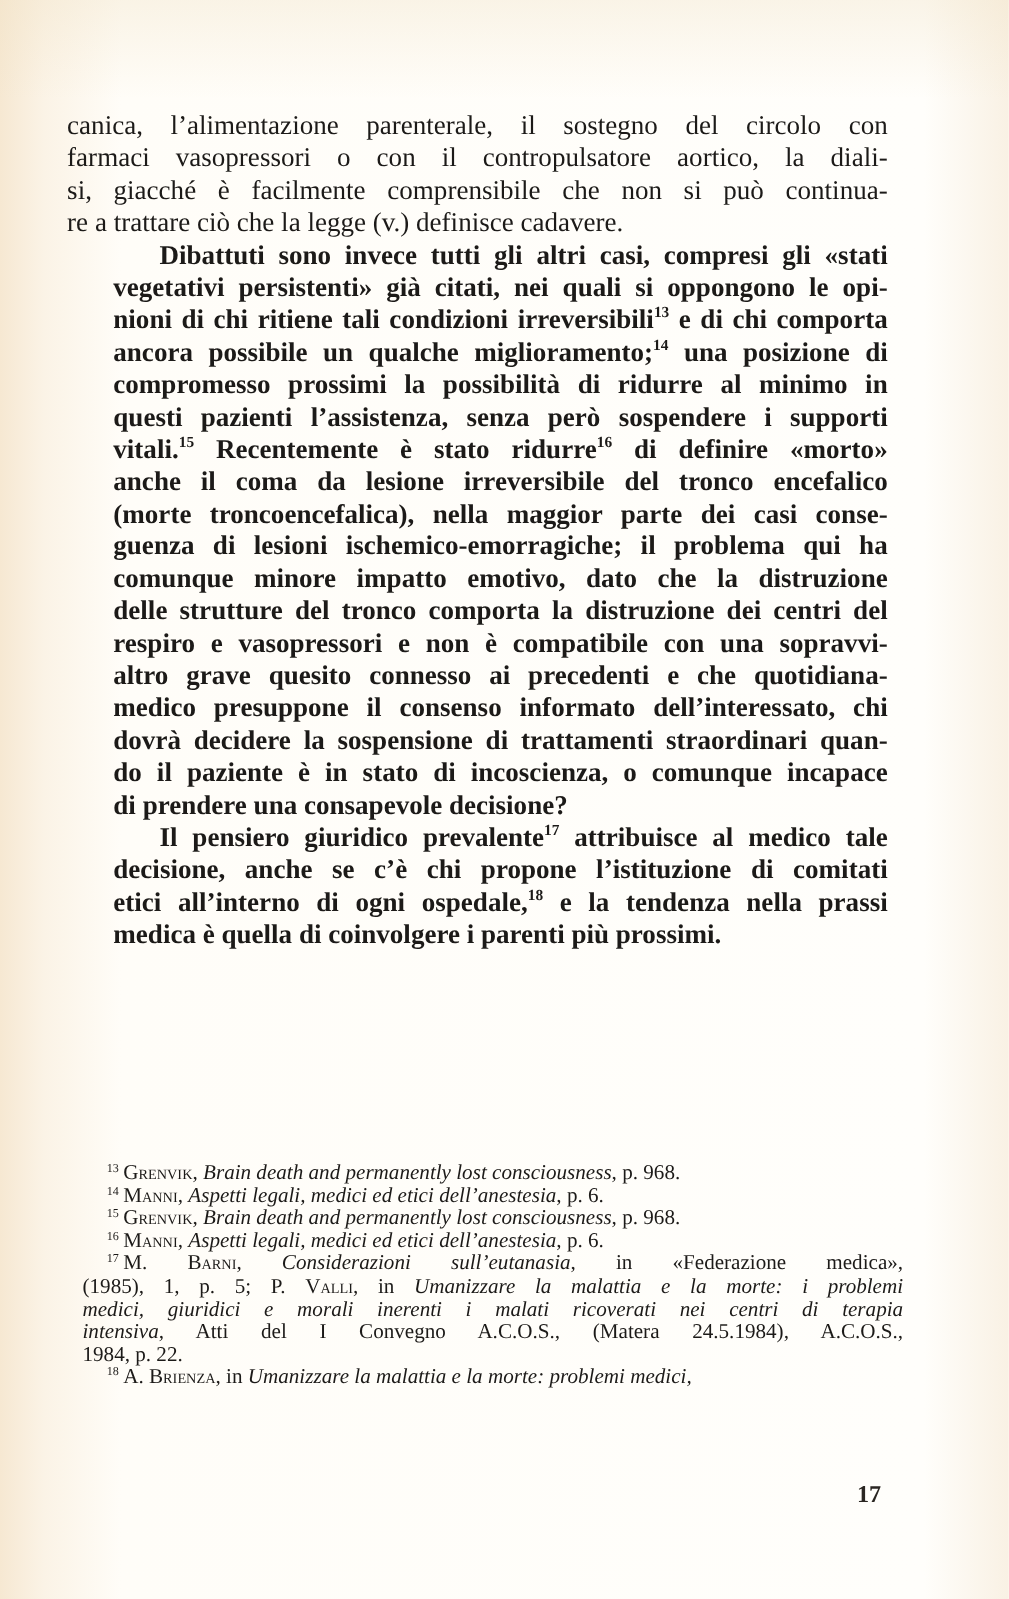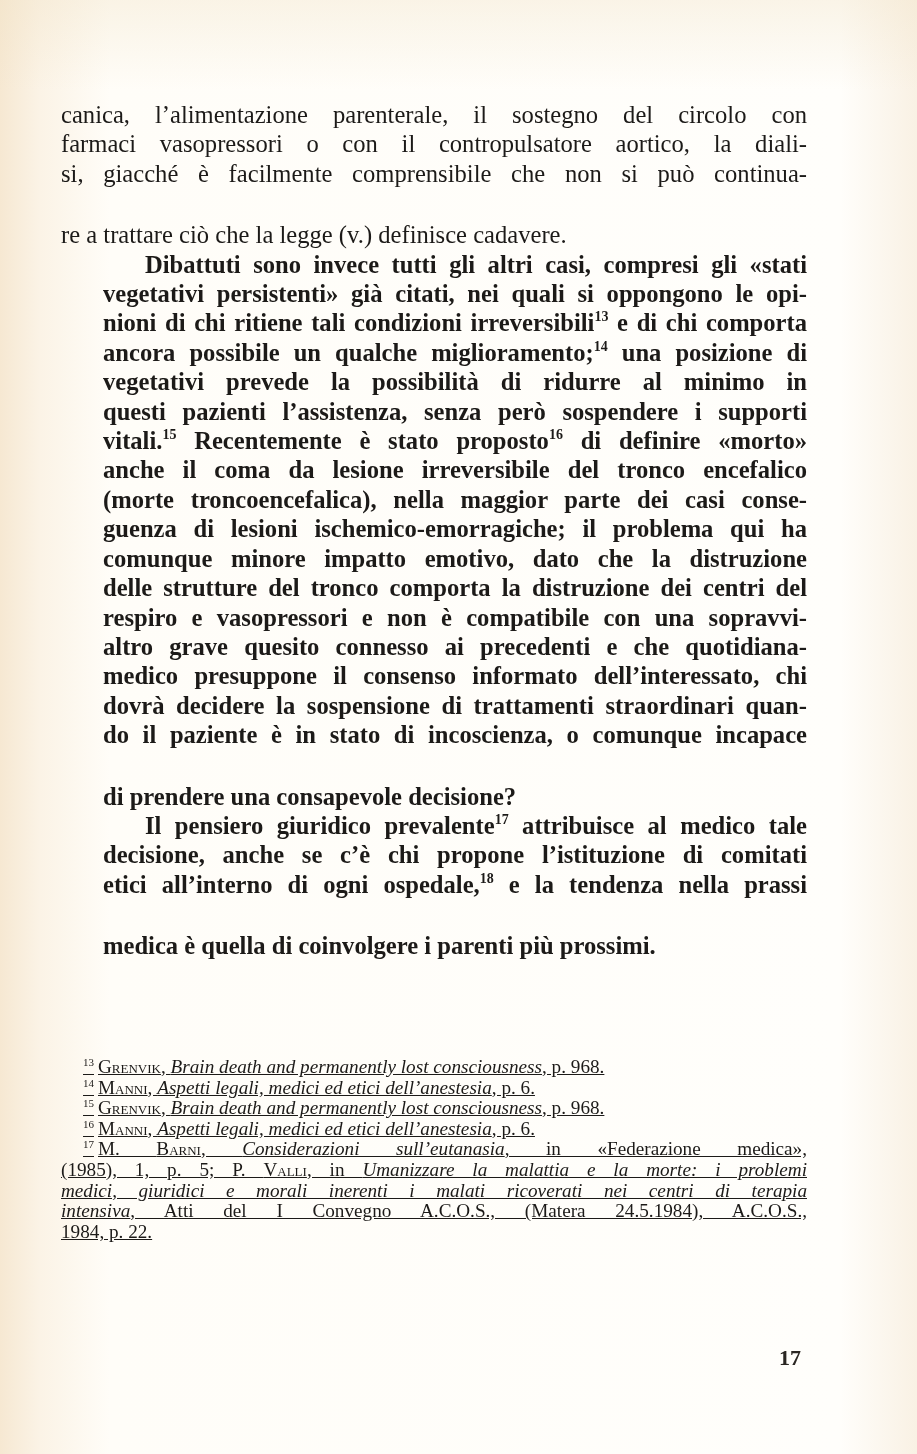--- a/index.html
+++ b/index.html
@@ -16,25 +16,25 @@
       pointer-events: none;
     }
     .body-text {
       position: absolute; left: 61px; top: 100px; width: 746px;
       font-size: 24.6px; line-height: 29.4px;
       text-align: justify;
     }
     .body-text p { margin: 0; }
     .body-text p.indent { text-indent: 42px; font-weight: bold; }
     .line { display: block; text-align: justify; text-align-last: justify; white-space: nowrap; }
-    .line.last { text-align-last: left; margin-top: 32px; }
+    .line.last { text-align-last: left; }
     sup.fn { font-size: 14px; vertical-align: 10px; line-height: 0; }
     .footnotes {
-      position: absolute; left: 61px; top: 1057px; width: 746px;
-      font-size: 19.2px; line-height: 20.6px; text-decoration: underline;
+      position: absolute; left: 75px; top: 1057px; width: 746px;
+      font-size: 19.2px; line-height: 20.6px;
     }
     .fn-line { display: block; white-space: nowrap; text-align: justify; text-align-last: justify; }
     .fn-line.last { text-align-last: left; }
     .fn-line.indent { padding-left: 22px; }
     .fn-num { font-size: 11px; vertical-align: 7px; line-height: 0; margin-right: 4px; }
     .sc { font-variant: small-caps; }
     .it { font-style: italic; }
     .page-number {
       position: absolute; left: 779px; top: 1345px;
       font-size: 22px; font-weight: bold; color: #2a2622;
@@ -50,23 +50,23 @@
       <span class="line">canica, l’alimentazione parenterale, il sostegno del circolo con</span>
       <span class="line">farmaci vasopressori o con il contropulsatore aortico, la diali-</span>
       <span class="line">si, giacché è facilmente comprensibile che non si può continua-</span>
       <span class="line last">re a trattare ciò che la legge (v.) definisce cadavere.</span>
     </p>
     <p class="indent">
       <span class="line" style="padding-left: 42px;">Dibattuti sono invece tutti gli altri casi, compresi gli «stati</span>
       <span class="line">vegetativi persistenti» già citati, nei quali si oppongono le opi-</span>
       <span class="line"><span>nioni di chi ritiene tali condizioni irreversibili</span><sup class="fn">13</sup><span> e di chi comporta</span></span>
       <span class="line"><span>ancora possibile un qualche miglioramento;</span><sup class="fn">14</sup><span> una posizione di</span></span>
-      <span class="line">vegetativi prevede la possibilità di ridurre al minimo in</span>
+      <span class="line">compromesso prossimi la possibilità di ridurre al minimo in</span>
       <span class="line">questi pazienti l’assistenza, senza però sospendere i supporti</span>
-      <span class="line"><span>vitali.</span><sup class="fn">15</sup><span> Recentemente è stato proposto</span><sup class="fn">16</sup><span> di definire «morto»</span></span>
+      <span class="line"><span>vitali.</span><sup class="fn">15</sup><span> Recentemente è stato ridurre</span><sup class="fn">16</sup><span> di definire «morto»</span></span>
       <span class="line">anche il coma da lesione irreversibile del tronco encefalico</span>
       <span class="line">(morte troncoencefalica), nella maggior parte dei casi conse-</span>
       <span class="line">guenza di lesioni ischemico-emorragiche; il problema qui ha</span>
       <span class="line">comunque minore impatto emotivo, dato che la distruzione</span>
       <span class="line">delle strutture del tronco comporta la distruzione dei centri del</span>
       <span class="line">respiro e vasopressori e non è compatibile con una sopravvi-</span>
       <span class="line">altro grave quesito connesso ai precedenti e che quotidiana-</span>
       <span class="line">medico presuppone il consenso informato dell’interessato, chi</span>
       <span class="line">dovrà decidere la sospensione di trattamenti straordinari quan-</span>
       <span class="line">do il paziente è in stato di incoscienza, o comunque incapace</span>
@@ -93,15 +93,18 @@
     <div>
       <span class="fn-line last indent"><span class="fn-num">16</span><span class="sc">Manni</span>, <span class="it">Aspetti legali, medici ed etici dell’anestesia</span><span>, p. 6.</span></span>
     </div>
     <div>
       <span class="fn-line indent"><span class="fn-num">17</span><span>M. </span><span class="sc">Barni</span><span>, </span><span class="it">Considerazioni sull’eutanasia</span><span>, in «Federazione medica»,</span></span>
       <span class="fn-line"><span>(1985), 1, p. 5; P. </span><span class="sc">Valli</span><span>, in </span><span class="it">Umanizzare la malattia e la morte: i problemi</span></span>
       <span class="fn-line"><span class="it">medici, giuridici e morali inerenti i malati ricoverati nei centri di terapia</span></span>
       <span class="fn-line"><span class="it">intensiva</span><span>, Atti del I Convegno A.C.O.S., (Matera 24.5.1984), A.C.O.S.,</span></span>
       <span class="fn-line last"><span>1984, p. 22.</span></span>
     </div>
+    <div>
+      <span class="fn-line last indent"><span class="fn-num">18</span><span>A. </span><span class="sc">Brienza</span><span>, in </span><span class="it">Umanizzare la malattia e la morte: problemi medici,</span></span>
+    </div>
   </div>
 
 <div class="page-number">17</div>
 
 </body></html>

